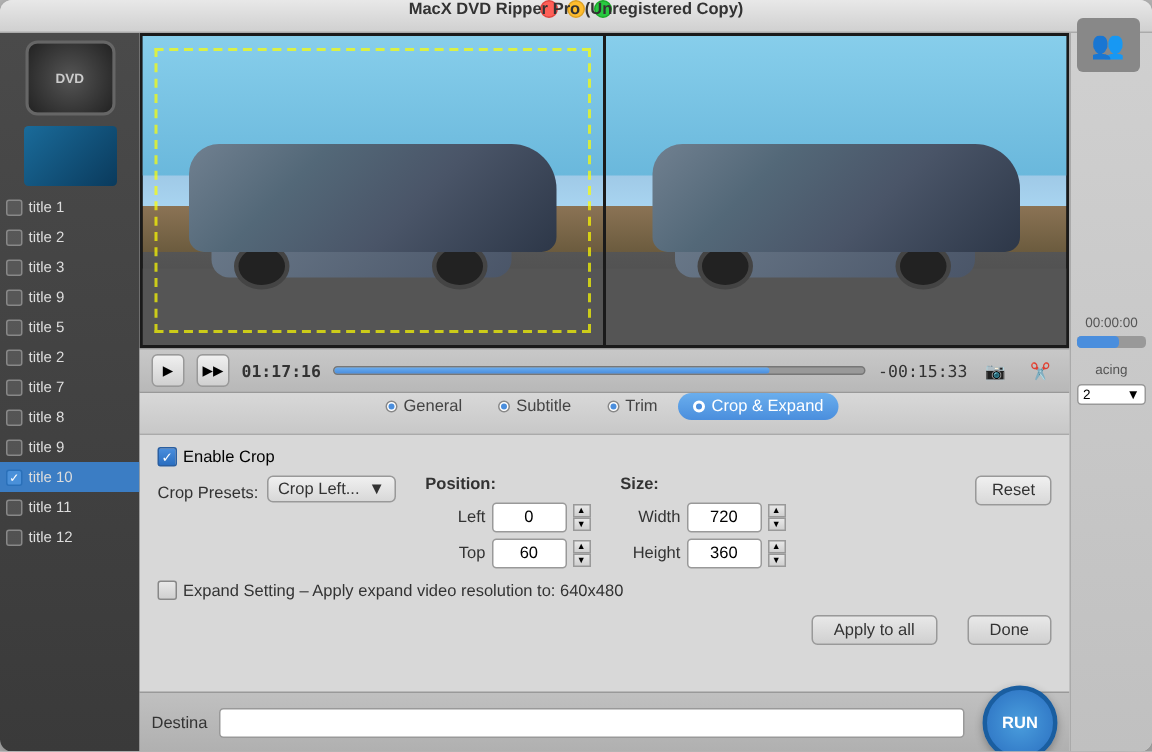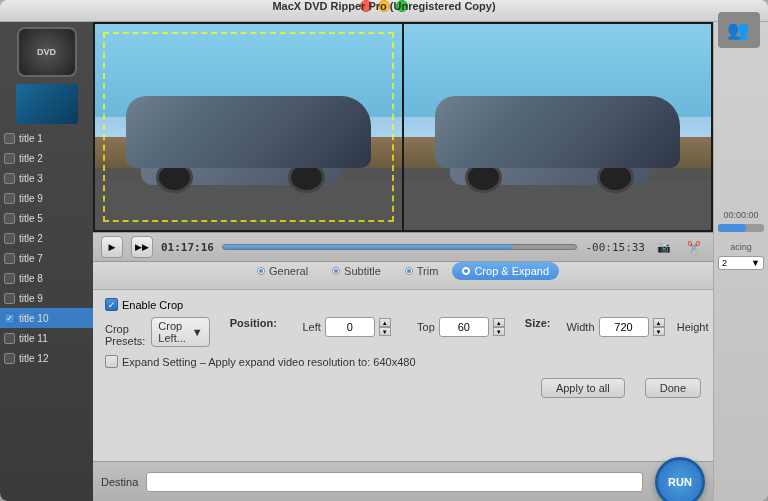--- a/index.html
+++ b/index.html
@@ -406,21 +406,21 @@
     }
 
     .position-size-section {
       display: flex;
       gap: 20px;
       flex: 1;
     }
 
     .position-group, .size-group {
       display: flex;
-      flex-direction: row;
+      flex-direction: column;
       gap: 4px;
     }
 
     .field-row {
       display: flex;
       align-items: center;
       gap: 4px;
     }
 
     .field-label {

